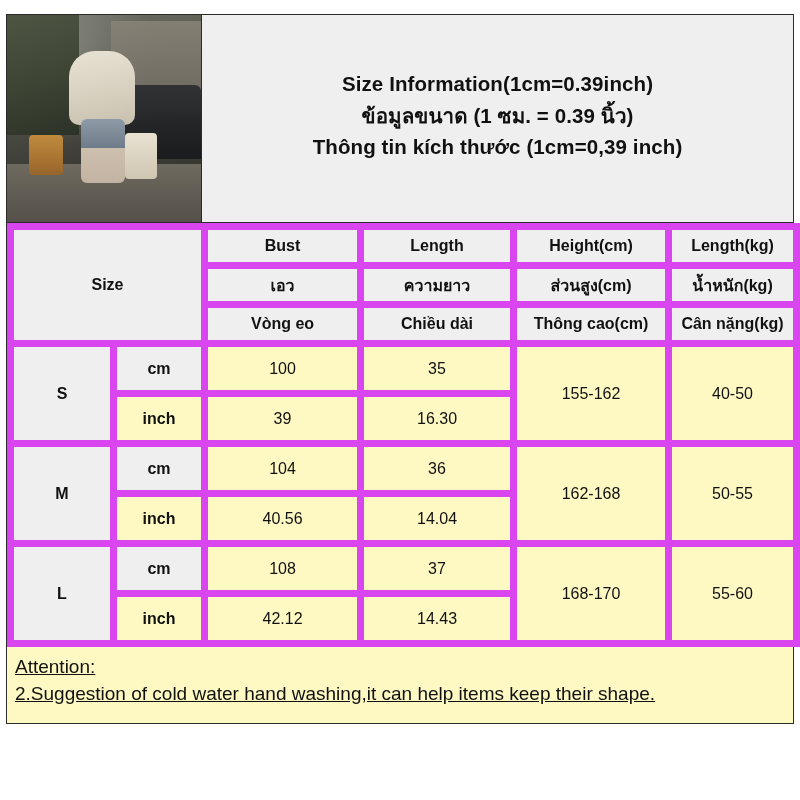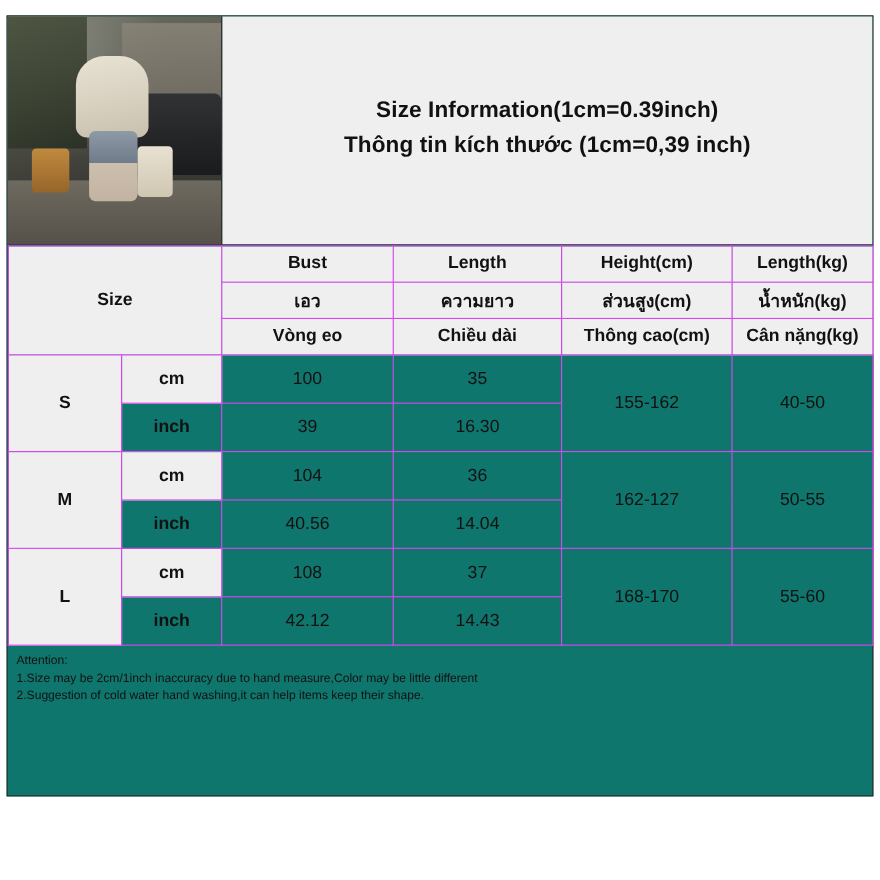--- a/index.html
+++ b/index.html
@@ -21,21 +21,21 @@
     box-sizing: border-box;
   }
   .sheet {
     position: absolute;
     left: 6px;
     top: 14px;
     width: 788px;
     height: 710px;
     border: 1px solid #2b2b2b;
     box-sizing: border-box;
-    background: #0f766e;
+    background: #fef9c3;
   }
   
   .header {
     display: flex;
     height: 208px;
     border-bottom: 1px solid #2b2b2b;
     box-sizing: border-box;
   }
   .photo-cell {
     width: 195px;
@@ -127,21 +127,21 @@
     text-align: center;
     line-height: 1.25;
   }
   
   table.size-table {
     width: 100%;
     border-collapse: collapse;
     table-layout: fixed;
   }
   table.size-table td, table.size-table th {
-    border: 1px solid #d946ef;
+    border: 7px solid #d946ef;
     text-align: center;
     vertical-align: middle;
     font-size: 16px;
     color: #111;
     padding: 0;
   }
   .col-size   { width: 103px; }
   .col-unit   { width: 91px; }
   .col-bust   { width: 156px; }
   .col-length { width: 153px; }
@@ -168,23 +168,24 @@
   .unit-label {
     font-weight: bold;
     font-size: 15.5px;
   }
   .hw-cell { font-size: 16px; }
   .shade { background: #efefef; }
 
   
   .attention {
     padding: 7px 8px 8px 8px;
-    font-size: 11px;
+    font-size: 19px;
     line-height: 1.42;
     color: #111;
+    text-decoration: underline;
   }
   .attention div { white-space: nowrap; }
 </style>
 </head>
 <body>
 
 <div class="page">
   <div class="sheet">
 
     <div class="header">
@@ -195,20 +196,21 @@
           <div class="car"></div>
           <div class="ground"></div>
           <div class="model-hood"></div>
           <div class="model-legs"></div>
           <div class="bag"></div>
           <div class="bag2"></div>
         </div>
       </div>
       <div class="title-cell">
         <div class="title-line">Size Information(1cm=0.39inch)</div>
+        <div class="title-line">ข้อมูลขนาด (1 ซม. = 0.39 นิ้ว)</div>
         <div class="title-line">Thông tin kích thước (1cm=0,39 inch)</div>
       </div>
     </div>
 
     <table class="size-table">
       <colgroup>
         <col class="col-size">
           <col class="col-unit">
           <col class="col-bust">
         <col class="col-length">
@@ -248,21 +250,21 @@
           <td class="row-cell unit-label">inch</td>
           <td class="row-cell">39</td>
           <td class="row-cell">16.30</td>
         </tr>
 
         <tr>
           <td class="row-cell size-label" rowspan="2">M</td>
           <td class="row-cell unit-label shade">cm</td>
           <td class="row-cell">104</td>
           <td class="row-cell">36</td>
-          <td class="row-cell hw-cell" rowspan="2">162-127</td>
+          <td class="row-cell hw-cell" rowspan="2">162-168</td>
           <td class="row-cell hw-cell" rowspan="2">50-55</td>
         </tr>
         <tr>
           <td class="row-cell unit-label">inch</td>
           <td class="row-cell">40.56</td>
           <td class="row-cell">14.04</td>
         </tr>
 
         <tr>
           <td class="row-cell size-label" rowspan="2">L</td>
@@ -275,18 +277,17 @@
         <tr>
           <td class="row-cell unit-label">inch</td>
           <td class="row-cell">42.12</td>
           <td class="row-cell">14.43</td>
         </tr>
       </tbody>
     </table>
 
     <div class="attention">
       <div>Attention:</div>
-      <div>1.Size may be 2cm/1inch inaccuracy due to hand measure,Color may be little different</div>
       <div>2.Suggestion of cold water hand washing,it can help items keep their shape.</div>
     </div>
 
   </div>
 </div>
 
 </body></html>

